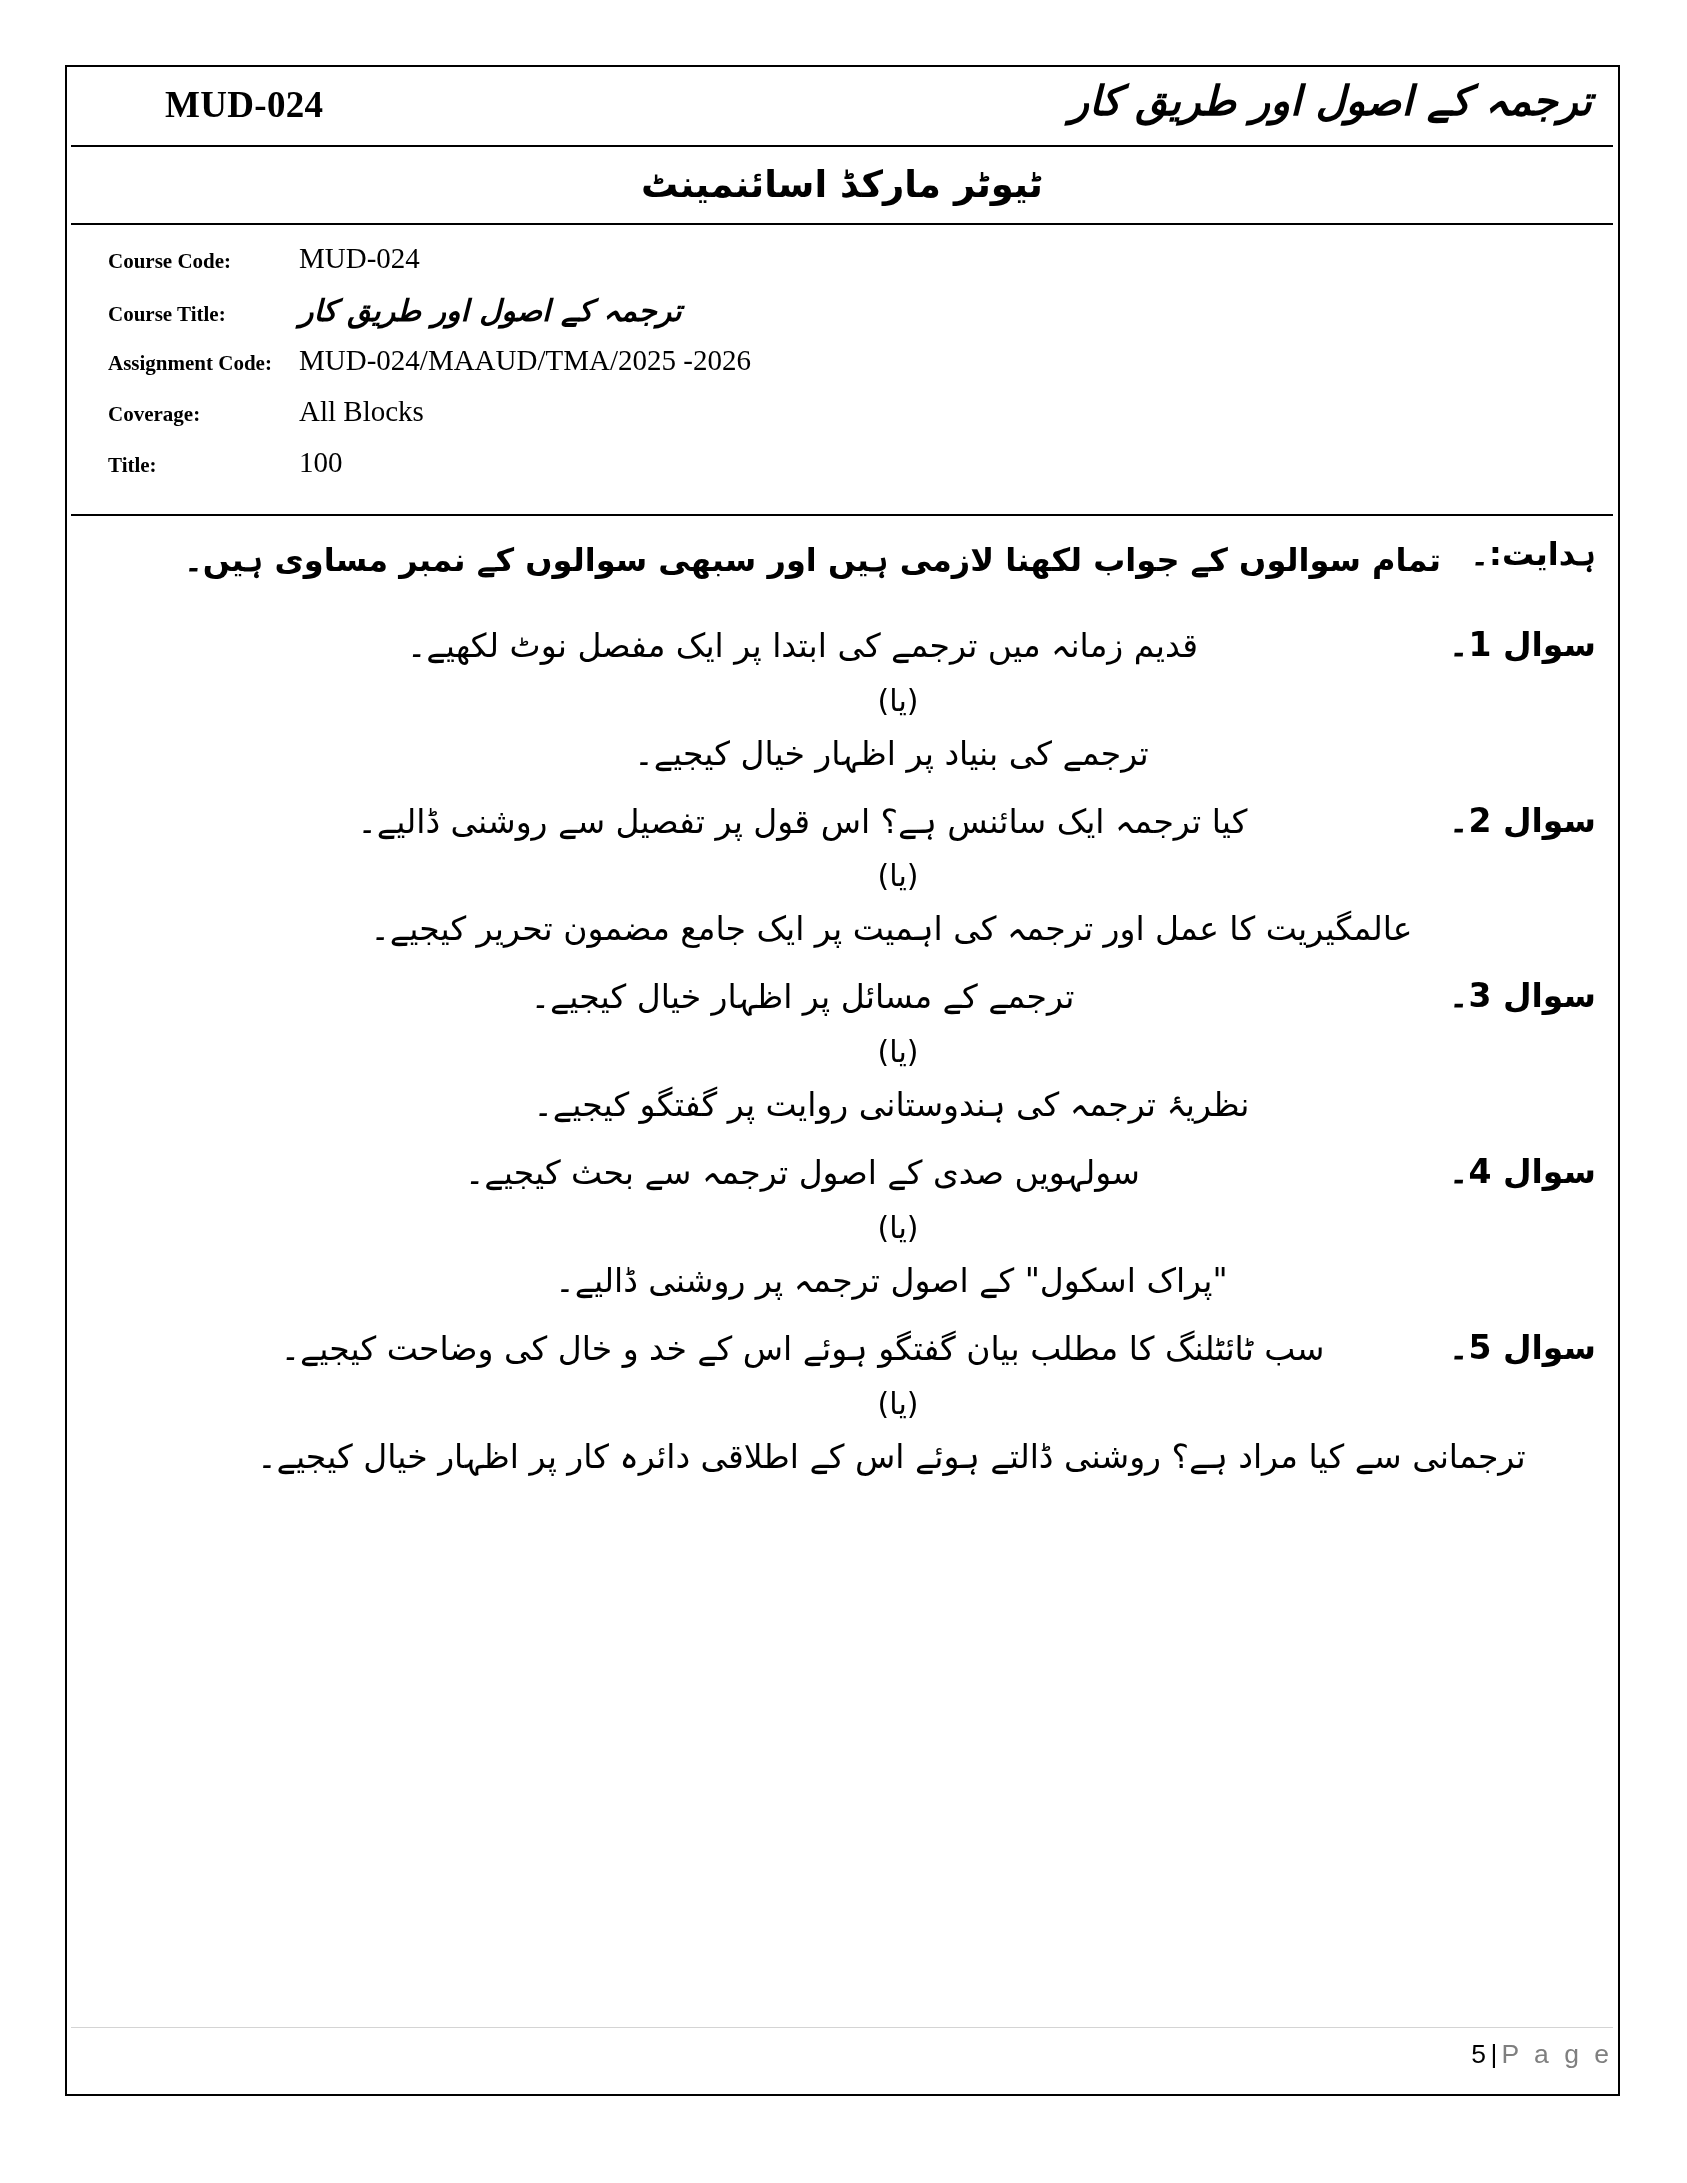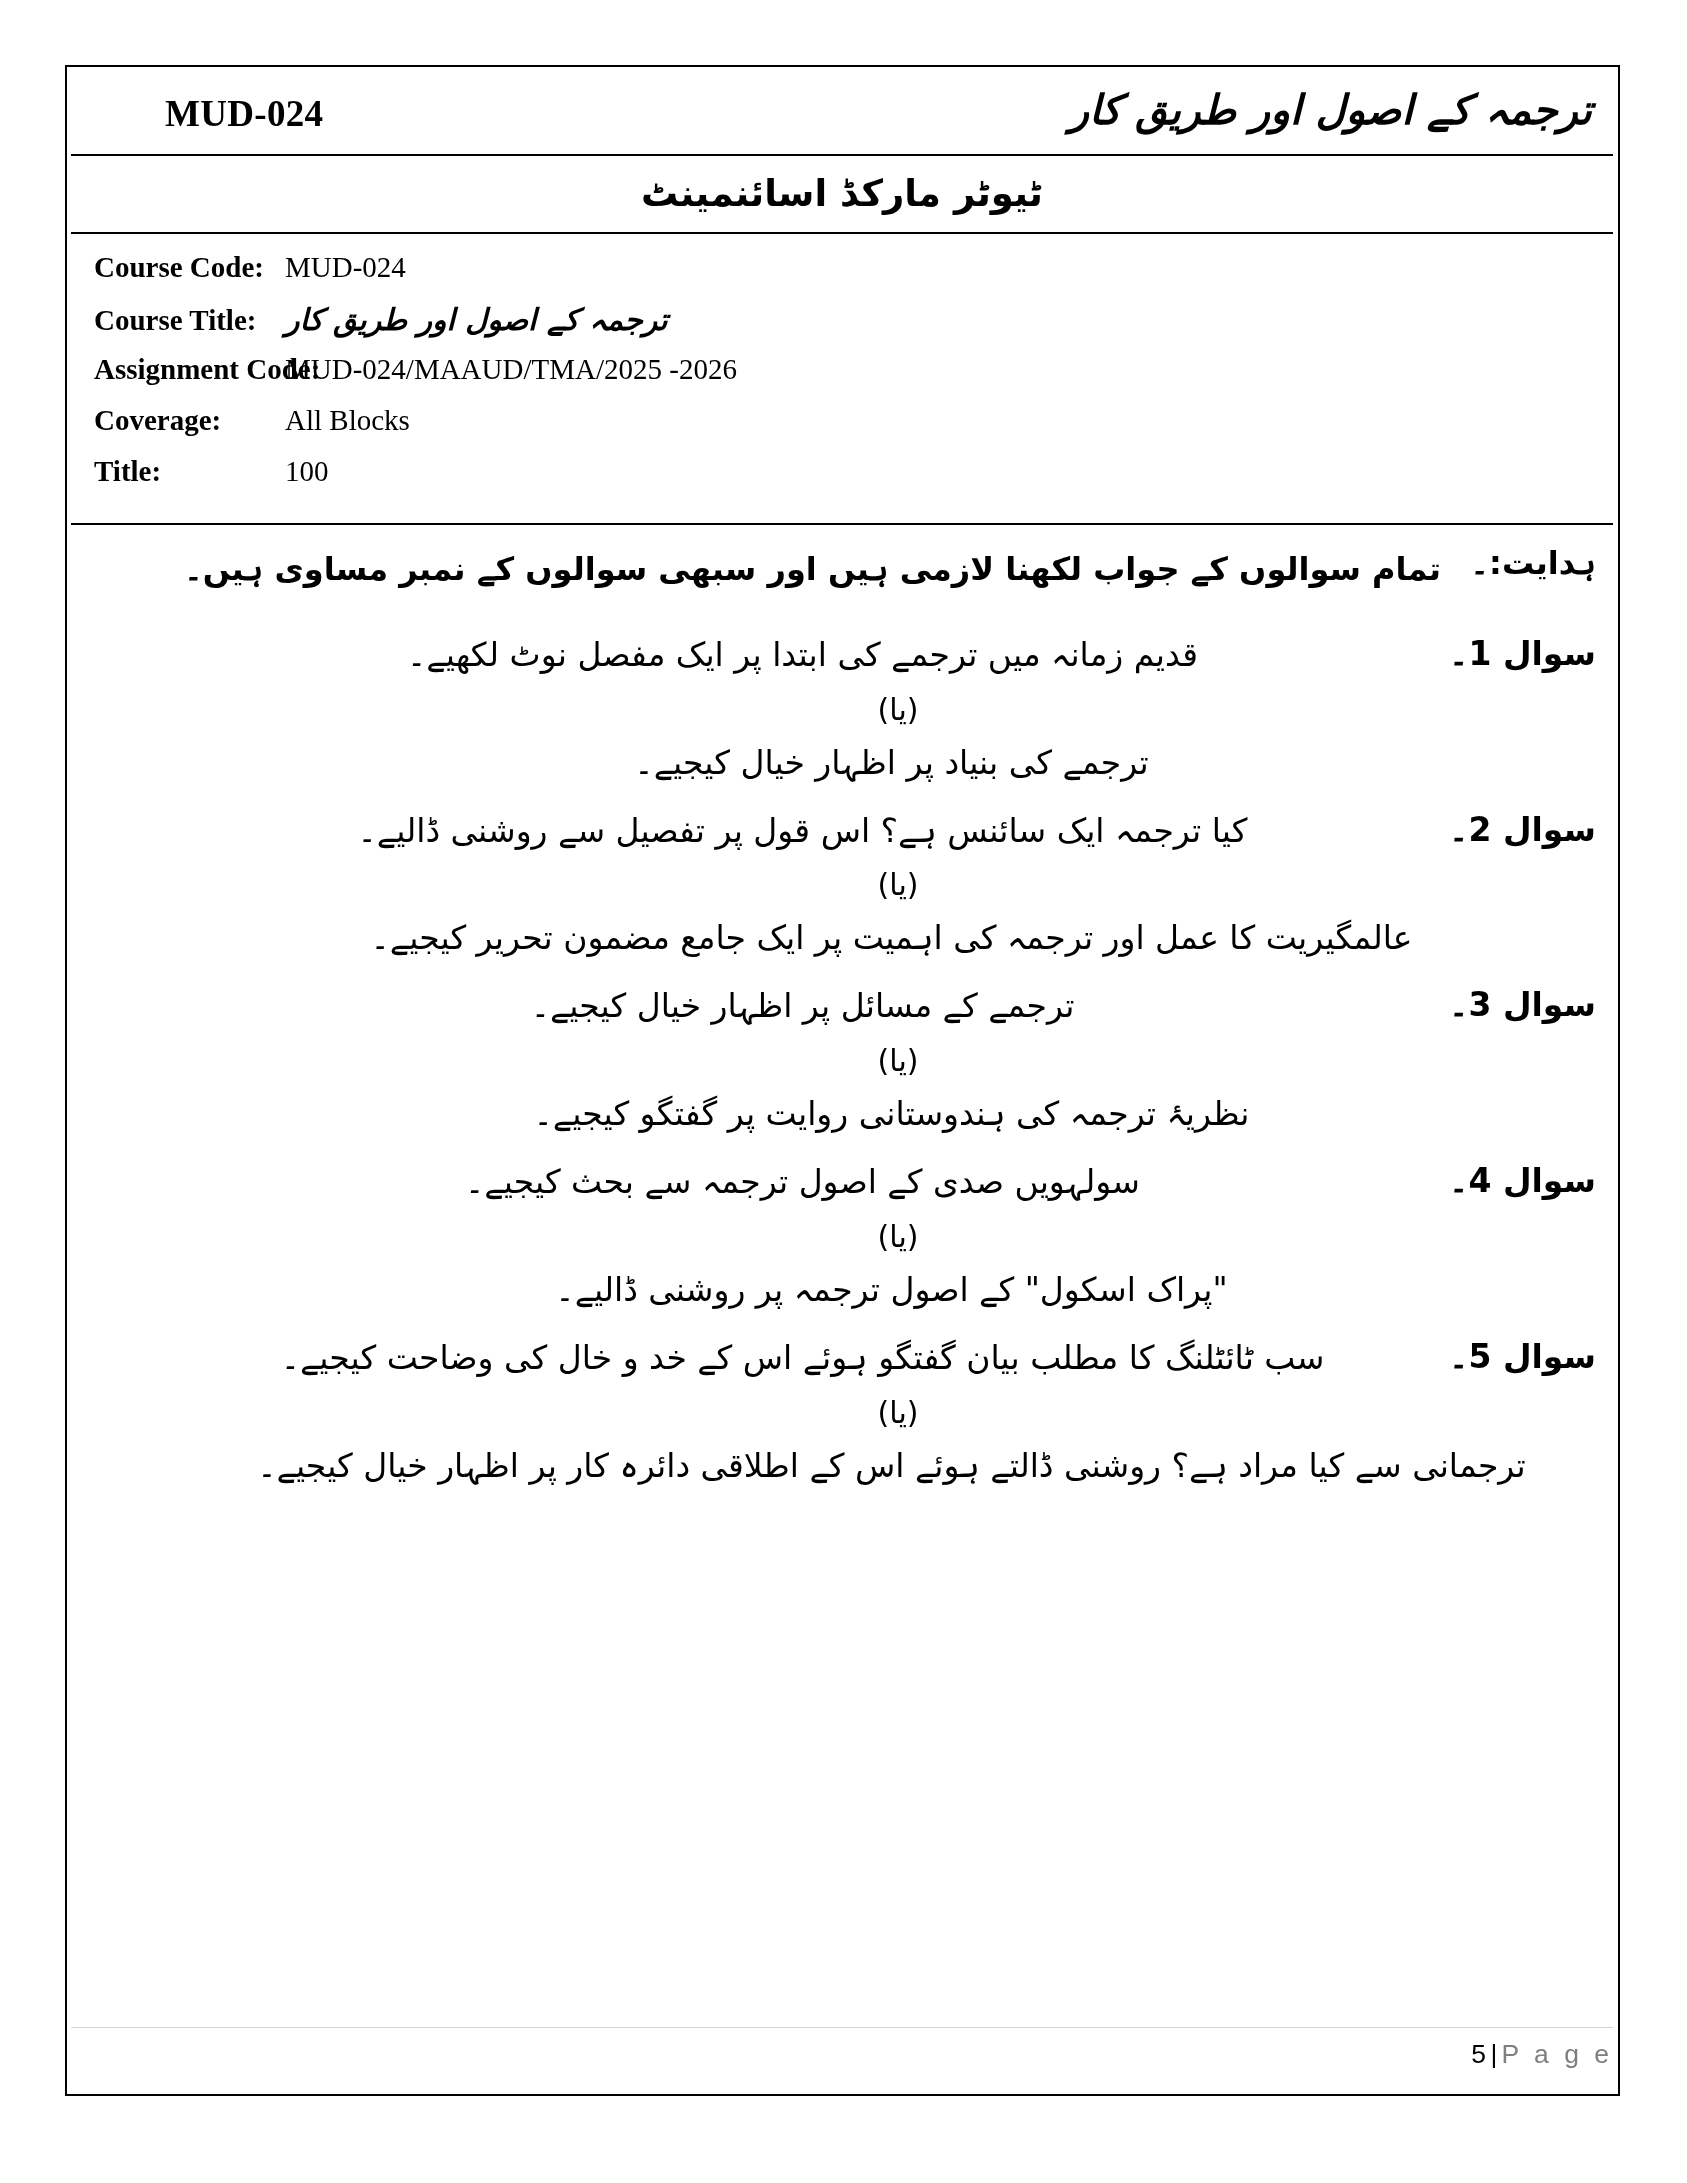--- a/index.html
+++ b/index.html
@@ -23,21 +23,21 @@
     top: 65px;
     width: 1555px;
     height: 2031px;
     border: 2px double #000000;
     box-sizing: border-box;
   }
 
   .page-inner {
     position: absolute;
     left: 71px;
-    top: 71px;
+    top: 62px;
     width: 1542px;
     height: 2018px;
     box-sizing: border-box;
   }
 
   
   .header-band {
     position: relative;
     height: 85px;
     border-bottom: 2.6px solid #000000;
@@ -90,22 +90,22 @@
     border-bottom: 2.6px solid #000000;
     box-sizing: border-box;
   }
   .detail-row {
     display: flex;
     align-items: baseline;
     height: 51px;
   }
   .detail-label {
     width: 191px;
-    margin-left: 23px;
-    font-size: 29px;
+    margin-left: 37px;
+    font-size: 21px;
     font-weight: 600;
     white-space: nowrap;
   }
   .detail-value {
     font-size: 29px;
     white-space: nowrap;
   }
   .detail-value.urdu {
     direction: rtl;
     font-family: "DejaVu Sans", "Liberation Sans", sans-serif;

